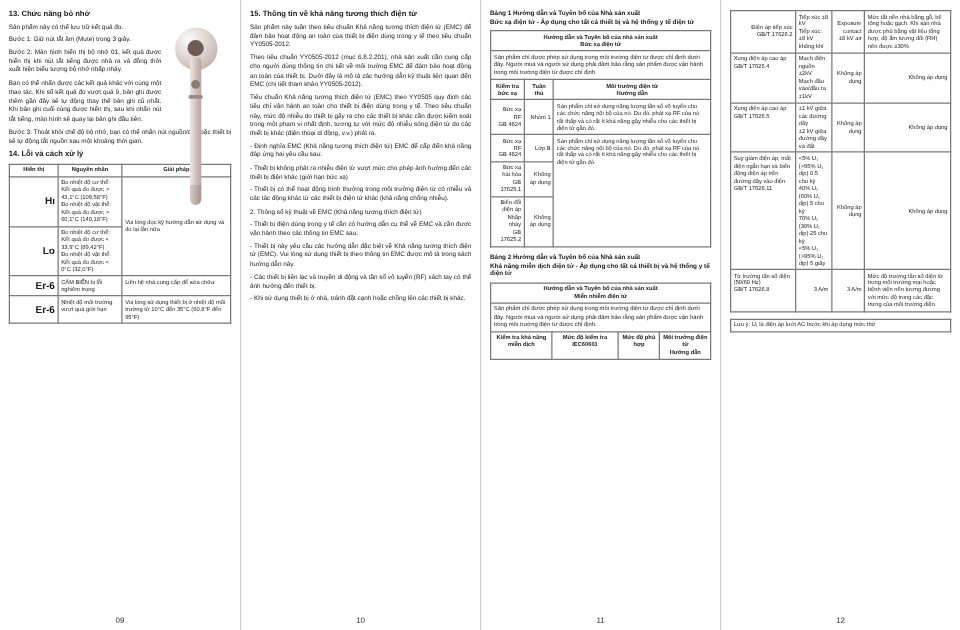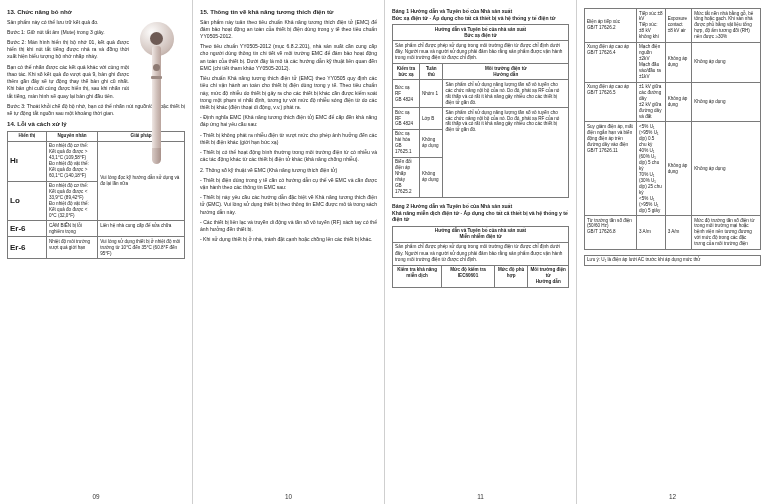--- a/index.html
+++ b/index.html
@@ -24,21 +24,21 @@
   .thermo{position:absolute;right:6px;top:16px;width:60px;height:150px;}
   .thermo .body{position:absolute;left:26px;top:30px;width:9px;height:108px;background:linear-gradient(90deg,#efe7e4,#cfbfb9 55%,#b9a49d);border-radius:3px;}
   .thermo .tip{position:absolute;left:26px;top:132px;width:9px;height:16px;background:linear-gradient(90deg,#d8cbc6,#a8918a);border-radius:0 0 5px 5px;}
   .thermo .head{position:absolute;left:14px;top:6px;width:34px;height:34px;border-radius:50%;background:radial-gradient(circle at 34% 30%,#fdfcfb,#cdbeb8 70%,#a28e87);}
   .thermo .hole{position:absolute;left:24px;top:16px;width:13px;height:13px;border-radius:50%;background:#6e5b55;}
   .thermo .btn{position:absolute;left:27px;top:48px;width:7px;height:7px;border-radius:50%;background:#8d7a73;}
   .thermo .band{position:absolute;left:25px;top:60px;width:11px;height:3px;background:#9c8a83;border-radius:1px;}
   
   .w-sm{width:22%;}
   .gap{height:5px;}
-  .cellc{text-align:left;vertical-align:middle;}
+  .cellc{text-align:right;vertical-align:middle;}
   .lead{font-size:4.7px;line-height:1.35;}
 </style>
 </head>
 <body>
 
 <div class="page">
 
   <div class="col c1">
     <div class="thermo">
       <div class="head"></div>

